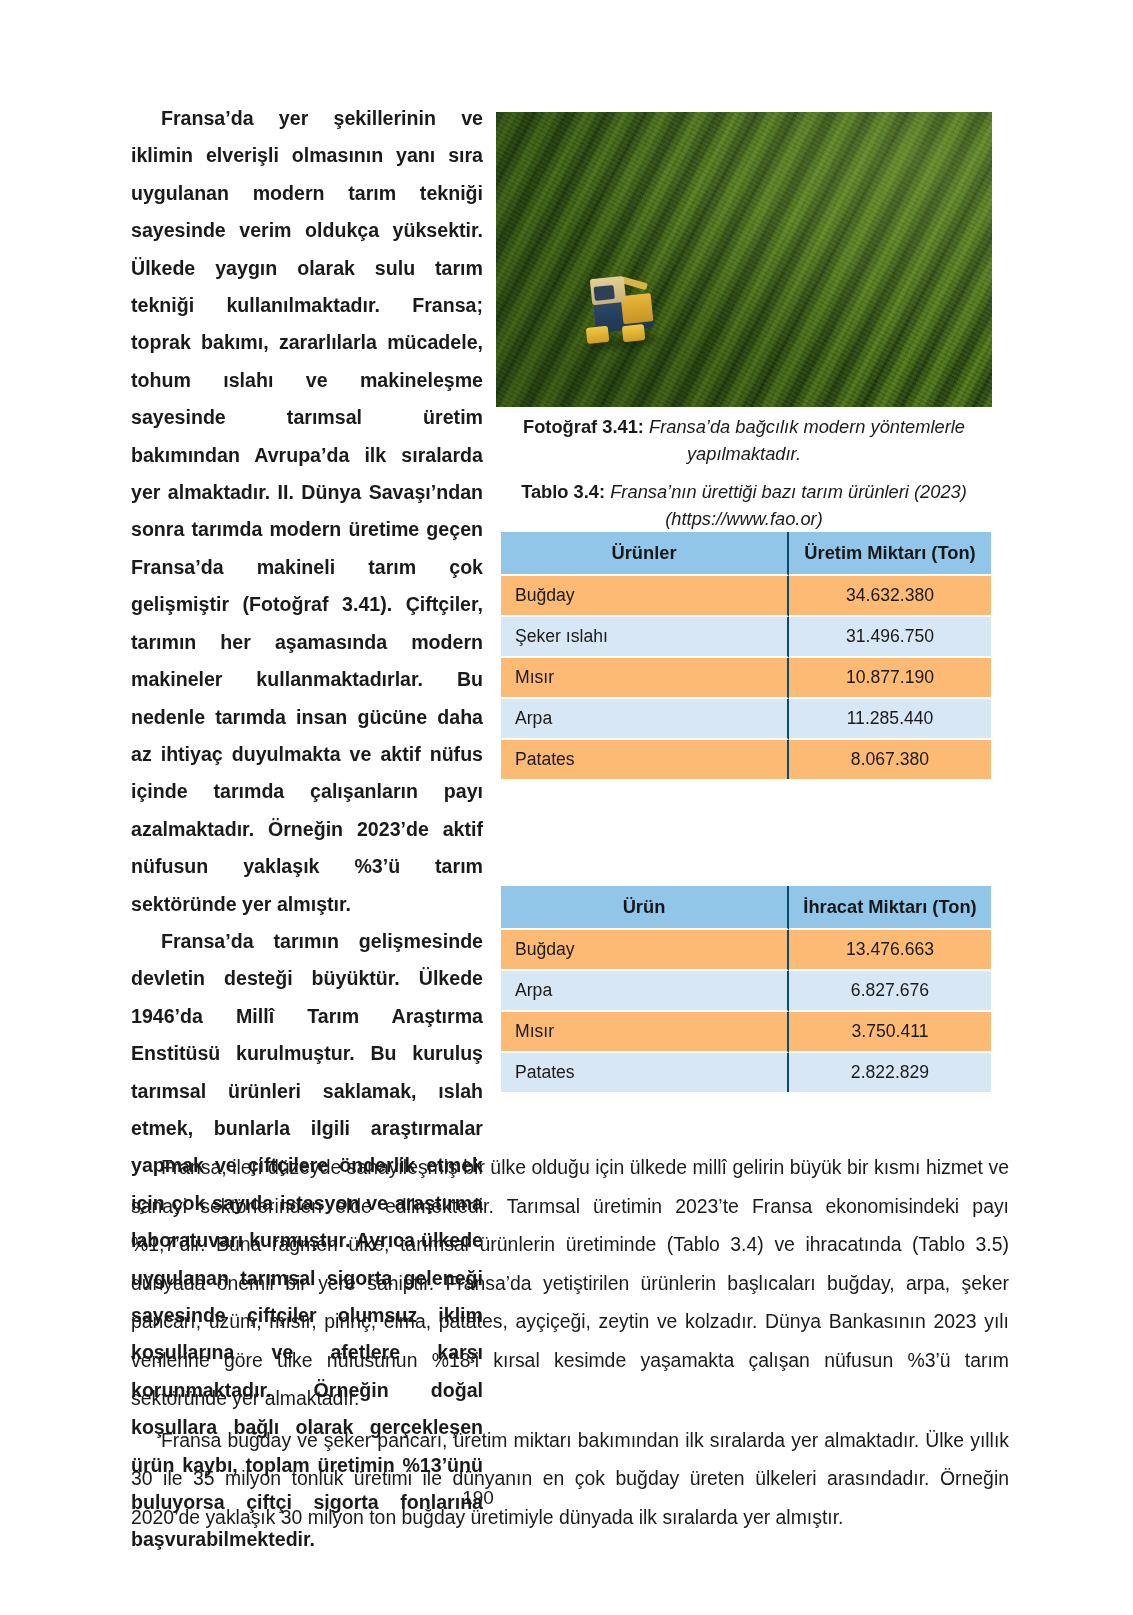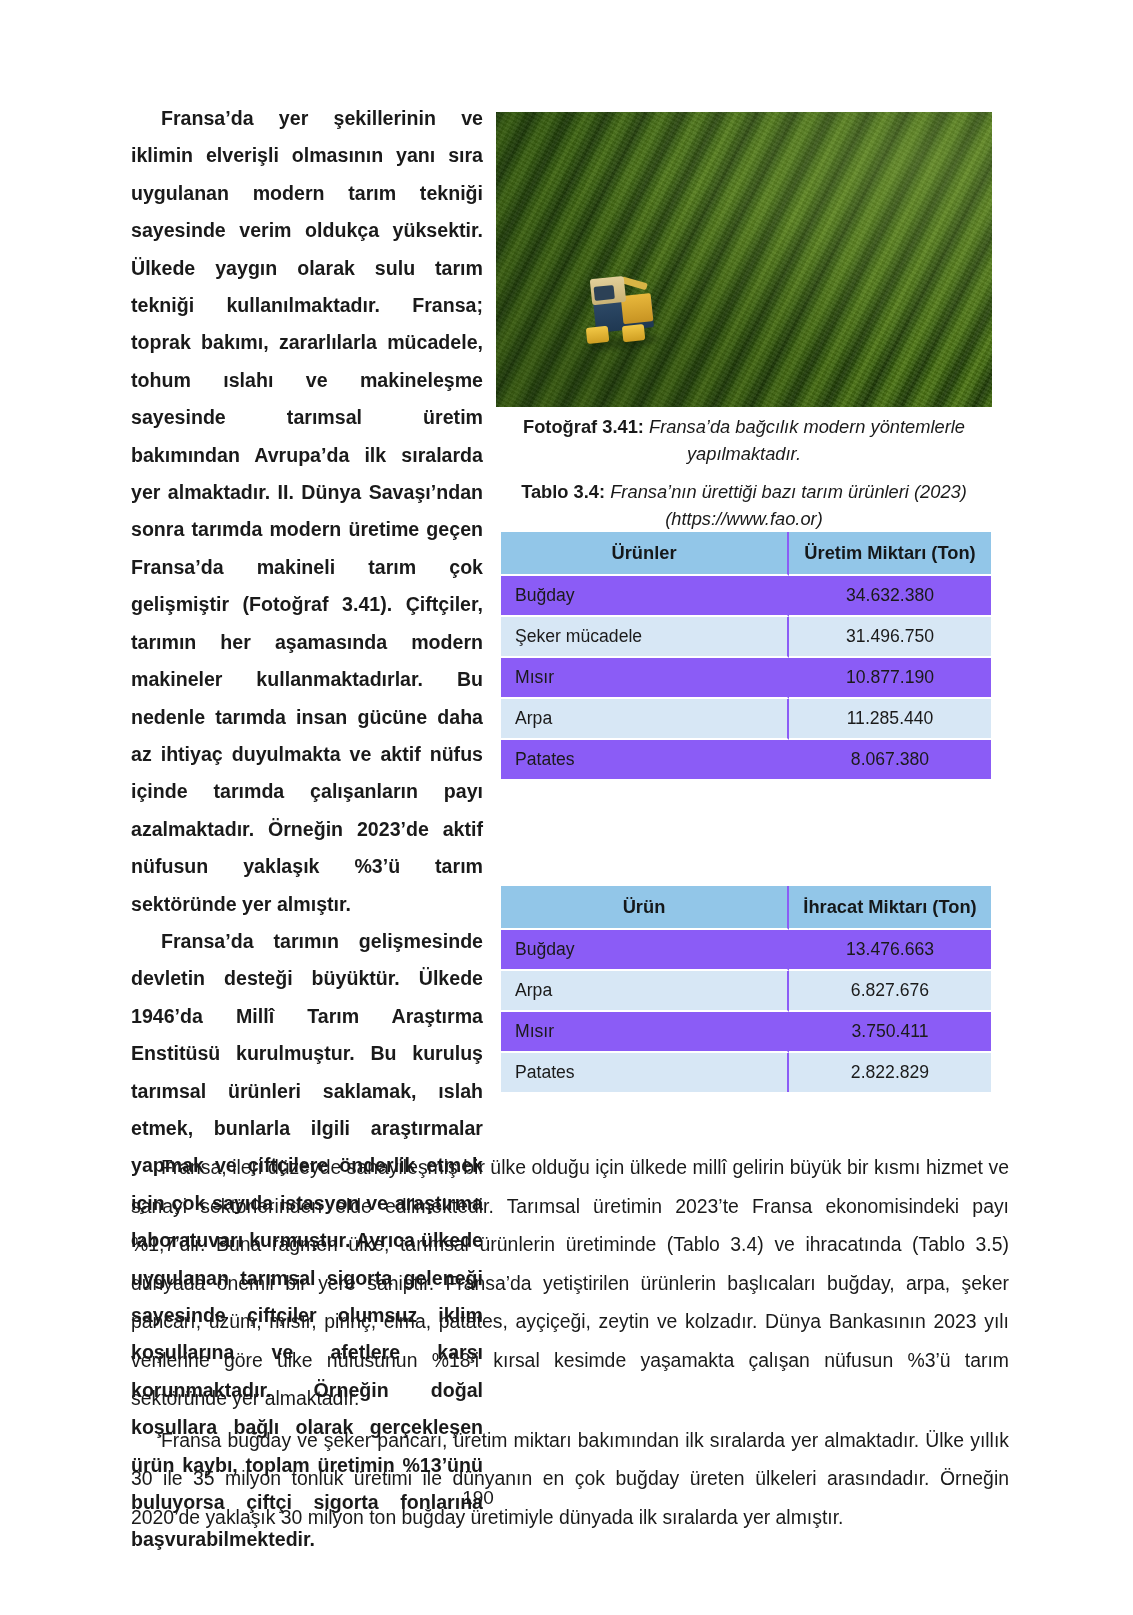--- a/index.html
+++ b/index.html
@@ -175,37 +175,37 @@
     font-size: 17.6px;
   }
   #tablo-34 { left: 501px; top: 532px; }
   #tablo-35 { left: 501px; top: 886px; }
 
   .tbl th, .tbl td {
     height: 39px;
     padding: 0 14px;
     vertical-align: middle;
     border-bottom: 2px solid #ffffff;
-    border-right: 2px solid #8b5cf6;
+    border-right: 2px solid #0c4a6e;
   }
   .tbl th:last-child, .tbl td:last-child { border-right: none; }
   .tbl tr:last-child td { border-bottom: none; }
 
   .tbl th {
     background: #92c6e8;
     font-weight: bold;
     text-align: center;
     font-size: 18.3px;
     height: 42px;
     color: #15181a;
   }
   .tbl td.name  { text-align: left;  width: 258px; }
   .tbl td.value { text-align: center; }
 
-  .tbl tr.odd  td { background: #8b5cf6; }
+  .tbl tr.odd  td { background: #fdba74; }
   .tbl tr.even td { background: #d7e7f5; }
 
   
   .bottom {
     position: absolute;
     left: 131px;
     top: 1148px;
     width: 878px;
   }
   .wpara {
@@ -271,21 +271,21 @@
         <th>Ürünler</th>
         <th>Üretim Miktarı (Ton)</th>
       </tr>
     </thead>
     <tbody>
       <tr class="odd">
         <td class="name">Buğday</td>
         <td class="value">34.632.380</td>
       </tr>
       <tr class="even">
-        <td class="name">Şeker mücadele</td>
+        <td class="name">Şeker ıslahı</td>
         <td class="value">31.496.750</td>
       </tr>
       <tr class="odd">
         <td class="name">Mısır</td>
         <td class="value">10.877.190</td>
       </tr>
       <tr class="even">
         <td class="name">Arpa</td>
         <td class="value">11.285.440</td>
       </tr>

